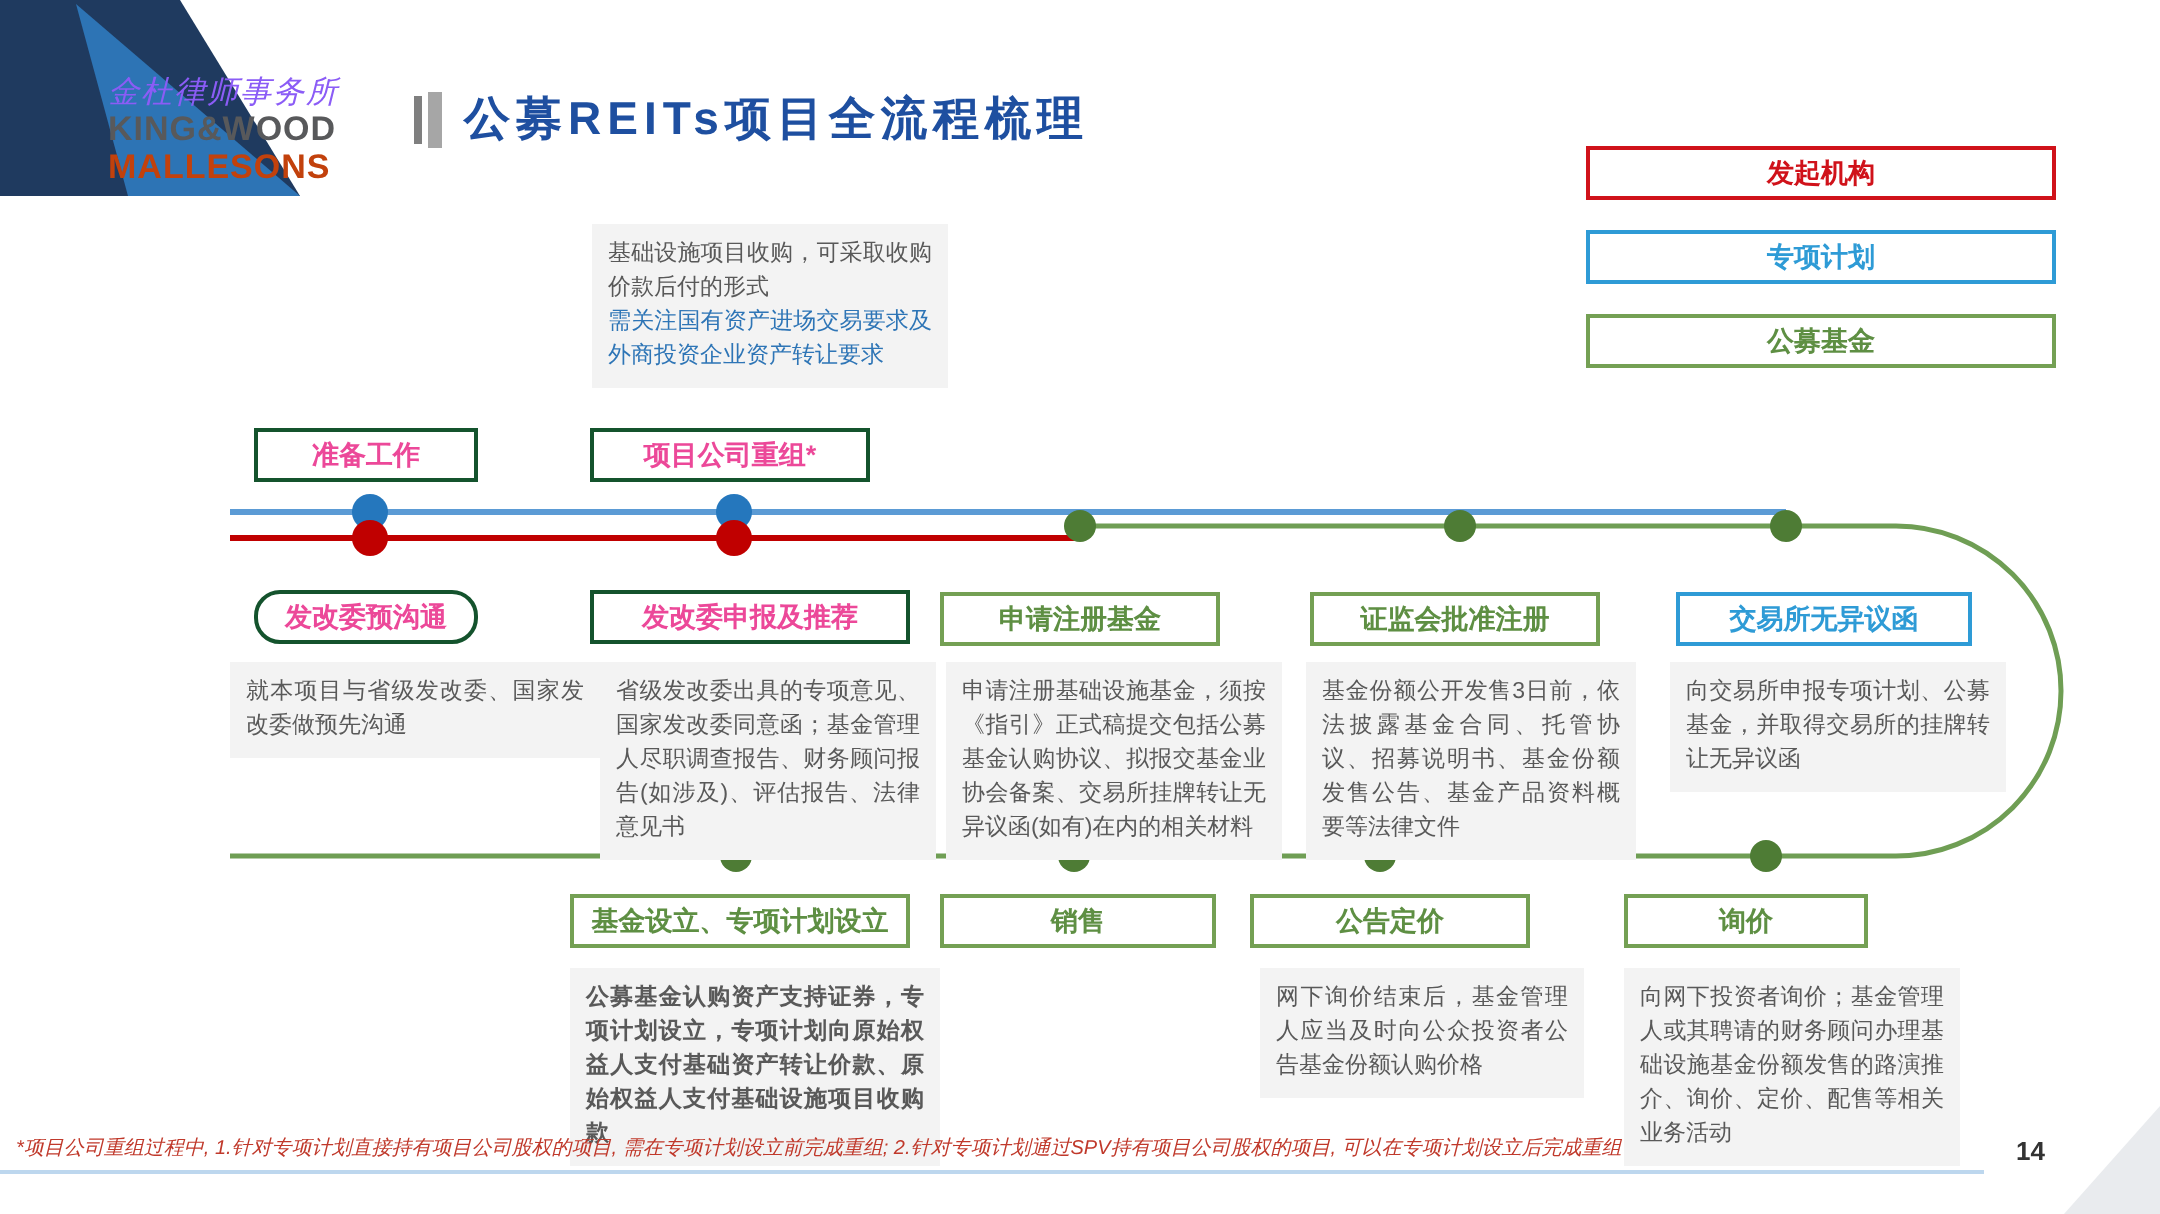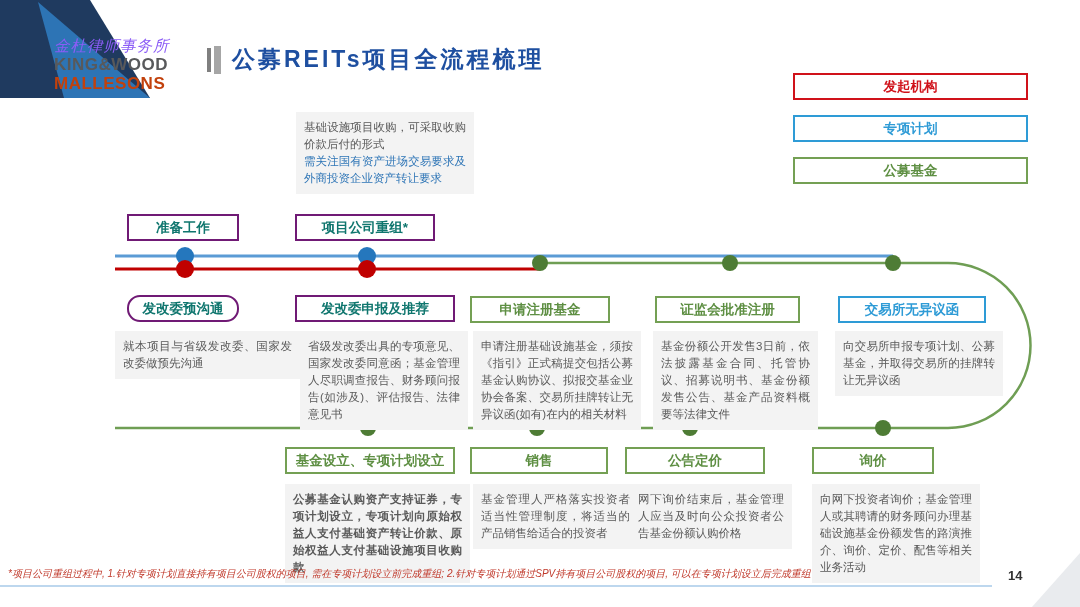--- a/index.html
+++ b/index.html
@@ -19,21 +19,21 @@
   
   .legend-box { width:235px; height:27px; background:#fff; display:flex; align-items:center;
                 justify-content:center; font-size:13.5px; font-weight:bold; }
   .lg-red   { left:793px; top:73px;  border:2px solid #d0121a; color:#d0121a; }
   .lg-blue  { left:793px; top:115px; border:2px solid #2e9bd6; color:#2e9bd6; }
   .lg-green { left:793px; top:157px; border:2px solid #74a054; color:#5e8f43; }
 
   
   .stage { height:27px; background:#fff; display:flex; align-items:center; justify-content:center;
            font-size:13.5px; font-weight:bold; white-space:nowrap; }
-  .st-red   { border:2px solid #701a75; color:#0f766e; }
+  .st-red   { border:2px solid #14532d; color:#ec4899; }
   .st-blue  { border:2px solid #2e9bd6; color:#2e9bd6; }
   .st-green { border:2px solid #74a054; color:#5e8f43; }
 
   
   .note { background:#f3f3f3; color:#595959; font-size:11.5px; line-height:1.48;
           padding:7px 8px; text-align:justify; }
   .note .hl { color:#2e75b6; }
 
   
   .footnote { left:8px; top:567px; width:1000px; font-size:10px; font-style:italic;
@@ -99,21 +99,20 @@
   <div class="abs note" style="left:473px;top:331px;width:168px;">申请注册基础设施基金，须按《指引》正式稿提交包括公募基金认购协议、拟报交基金业协会备案、交易所挂牌转让无异议函(如有)在内的相关材料</div>
   <div class="abs note" style="left:653px;top:331px;width:165px;">基金份额公开发售3日前，依法披露基金合同、托管协议、招募说明书、基金份额发售公告、基金产品资料概要等法律文件</div>
   <div class="abs note" style="left:835px;top:331px;width:168px;">向交易所申报专项计划、公募基金，并取得交易所的挂牌转让无异议函</div>
 
   <div class="abs stage st-green" style="left:285px;top:447px;width:170px;">基金设立、专项计划设立</div>
   <div class="abs stage st-green" style="left:470px;top:447px;width:138px;">销售</div>
   <div class="abs stage st-green" style="left:625px;top:447px;width:140px;">公告定价</div>
   <div class="abs stage st-green" style="left:812px;top:447px;width:122px;">询价</div>
 
   <div class="abs note" style="left:285px;top:484px;width:185px;font-weight:bold;">公募基金认购资产支持证券，专项计划设立，专项计划向原始权益人支付基础资产转让价款、原始权益人支付基础设施项目收购款</div>
-  <div class="abs note" style="left:473px;top:484px;width:165px;">基金管理人严格落实投资者适当性管理制度，将适当的产品销售给适合的投资者</div>
   <div class="abs note" style="left:630px;top:484px;width:162px;">网下询价结束后，基金管理人应当及时向公众投资者公告基金份额认购价格</div>
   <div class="abs note" style="left:812px;top:484px;width:168px;">向网下投资者询价；基金管理人或其聘请的财务顾问办理基础设施基金份额发售的路演推介、询价、定价、配售等相关业务活动</div>
 
   <div class="abs footnote">*项目公司重组过程中, 1.针对专项计划直接持有项目公司股权的项目, 需在专项计划设立前完成重组; 2.针对专项计划通过SPV持有项目公司股权的项目, 可以在专项计划设立后完成重组</div>
   <div class="abs foot-rule"></div>
   <div class="abs page-num">14</div>
 
   <svg class="abs" style="left:1020px;top:545px;" width="60" height="62" viewBox="0 0 60 62">
     <polygon points="60,8 60,62 12,62" fill="#e9ebee"></polygon>
   </svg>

